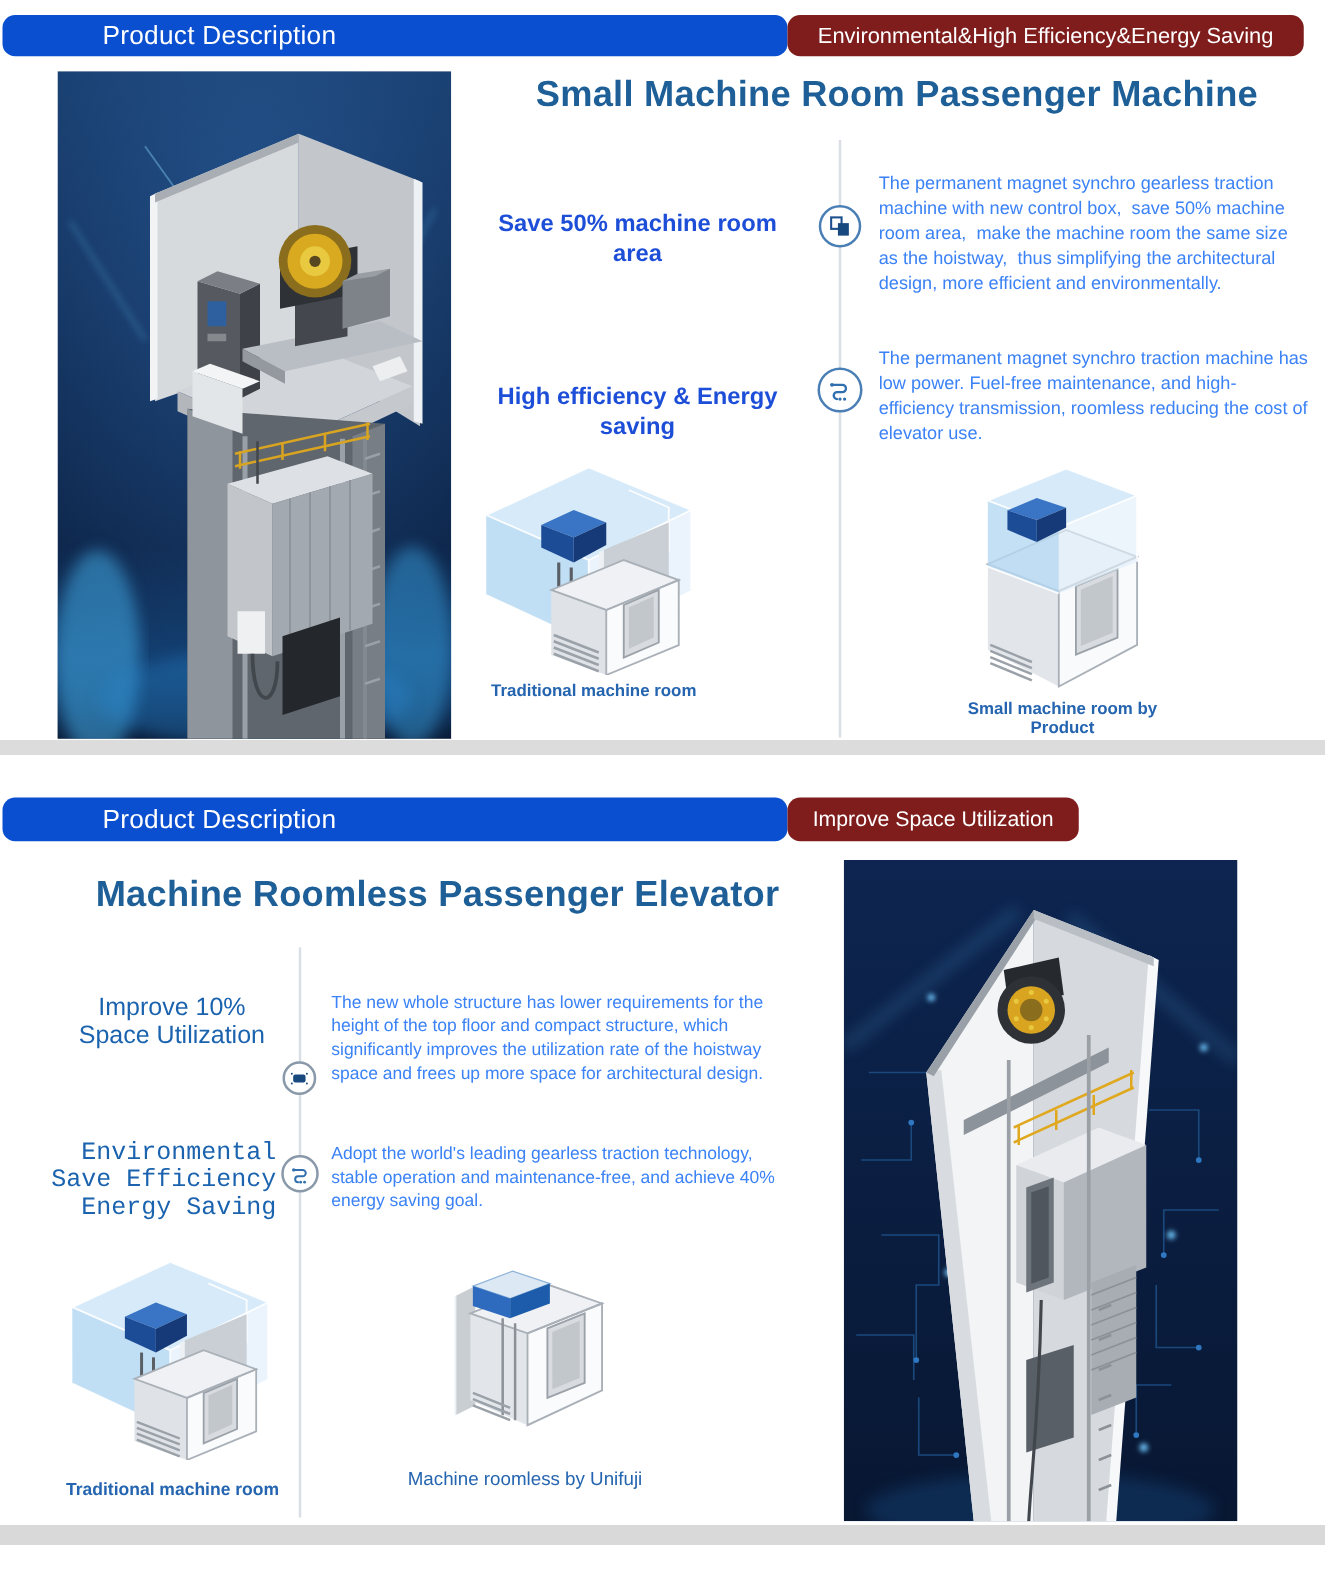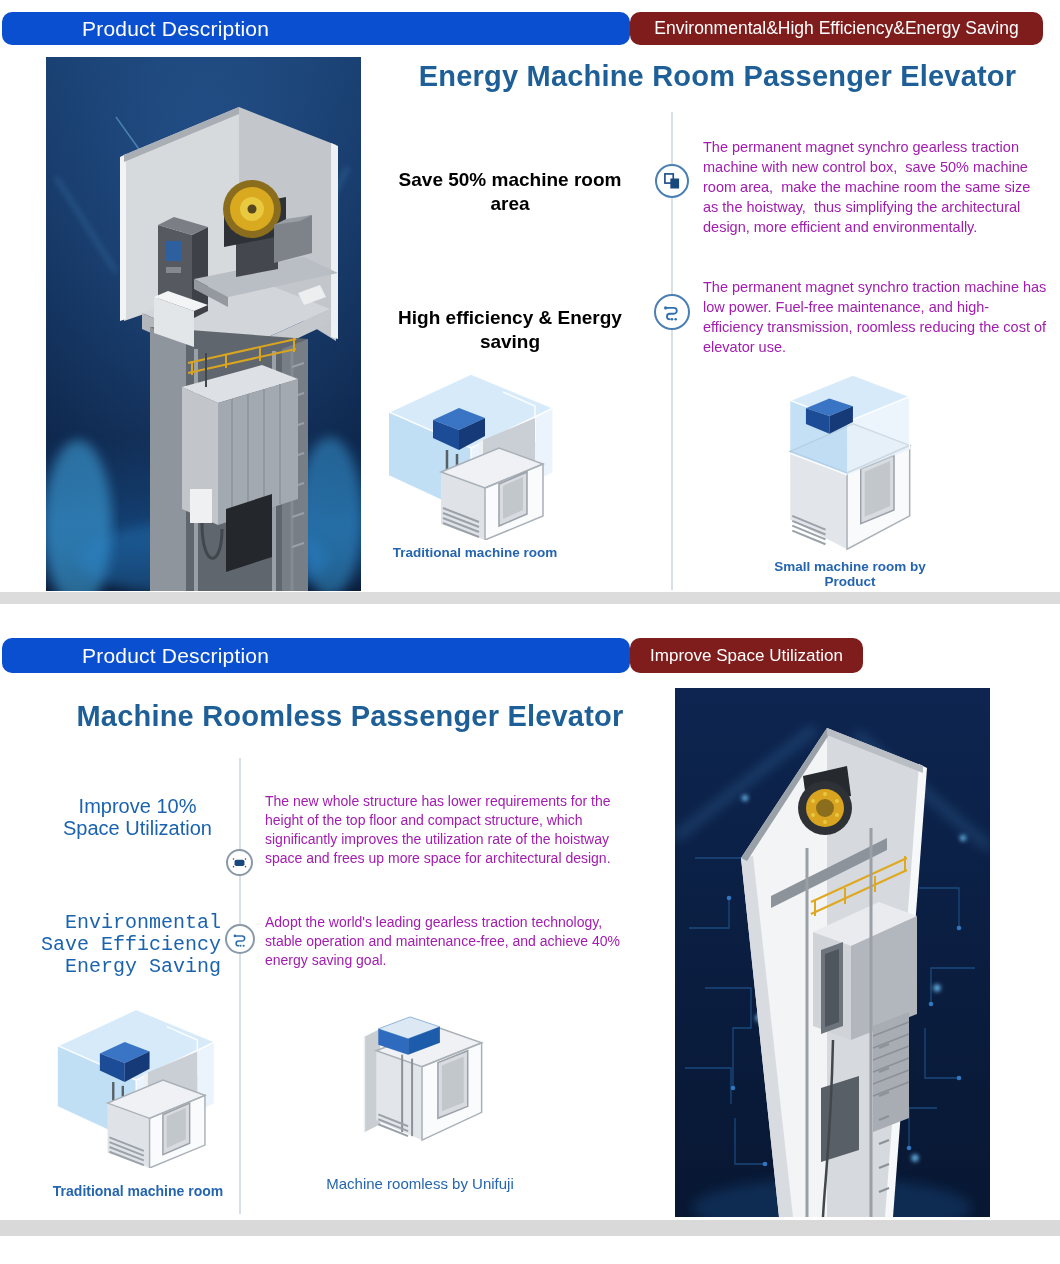--- a/index.html
+++ b/index.html
@@ -5,23 +5,23 @@
   html,body{margin:0;padding:0;background:#ffffff;}
   body{font-family:"Liberation Sans", sans-serif;}
   #page{position:relative;width:1060px;height:1264px;background:#ffffff;overflow:hidden;margin:0 auto;}
   .bar{position:absolute;display:flex;align-items:center;color:#ffffff;border-radius:10px;}
   .bar.blue{background:#0a4fd0;}
   .bar.orange{background:#7f1d1d;justify-content:center;}
   .bar-left-text{margin-left:80px;font-size:21px;letter-spacing:0.2px;}
   .bar-right-text{font-size:17.5px;}
   .sec-title{position:absolute;text-align:center;font-weight:bold;color:#1d5f96;font-size:29px;letter-spacing:0.2px;}
   .vline{position:absolute;width:2px;background:#d9dfe4;}
-  .feature-label{position:absolute;color:#000000;font-weight:bold;font-size:19px;text-align:center;line-height:24px;}
+  .feature-label{position:absolute;color:#1d4ed8;font-weight:bold;font-size:19px;text-align:center;line-height:24px;}
   .feature-label-2{position:absolute;color:#1b63ae;font-weight:400;font-size:20px;line-height:22px;}
-  .para{position:absolute;color:#a21caf;font-size:14.5px;line-height:20px;white-space:pre-wrap;}
+  .para{position:absolute;color:#3b82f6;font-size:14.5px;line-height:20px;white-space:pre-wrap;}
   .para2{line-height:19px;font-size:14px;}
   .caption{position:absolute;text-align:center;color:#2565b0;font-weight:bold;font-size:13.5px;}
   .caption.cap-d{font-weight:400;font-size:15px;}
   .icon-circle{position:absolute;background:#ffffff;border:2px solid #4a7fb5;border-radius:50%;display:flex;align-items:center;justify-content:center;box-sizing:border-box;}
   .icon-circle.gray{border-color:#8a99a9;}
   .grayband{position:absolute;left:0;width:1060px;background:#dcdcdc;}
   .photo{position:absolute;}
   .photo svg,.illus svg{display:block;width:100%;height:100%;}
   .illus{position:absolute;}
 </style>
@@ -30,21 +30,21 @@
 
 <div id="page">
 
   <div class="bar blue" style="left:2px;top:12px;width:628px;height:33px;">
     <span class="bar-left-text">Product Description</span>
   </div>
   <div class="bar orange" style="left:630px;top:12px;width:413px;height:33px;">
     <span class="bar-right-text">Environmental&amp;High Efficiency&amp;Energy Saving</span>
   </div>
 
-  <div class="sec-title" style="left:380px;top:60px;width:675px;">Energy Machine Room Passenger Elevator</div>
+  <div class="sec-title" style="left:380px;top:60px;width:675px;">Small Machine Room Passenger Machine</div>
 
   <div class="photo" style="left:46px;top:57px;width:315px;height:534px;">
     <svg viewBox="0 0 315 534" preserveAspectRatio="none">
       <defs>
         <linearGradient id="p1bg" x1="0" y1="0" x2="0" y2="1">
           <stop offset="0" stop-color="#173b6a"></stop>
             <stop offset="0.45" stop-color="#102c54"></stop>
             <stop offset="1" stop-color="#0a1e3e"></stop>
         </linearGradient>
         <radialGradient id="p1glow" cx="0.5" cy="0.22" r="0.75">

